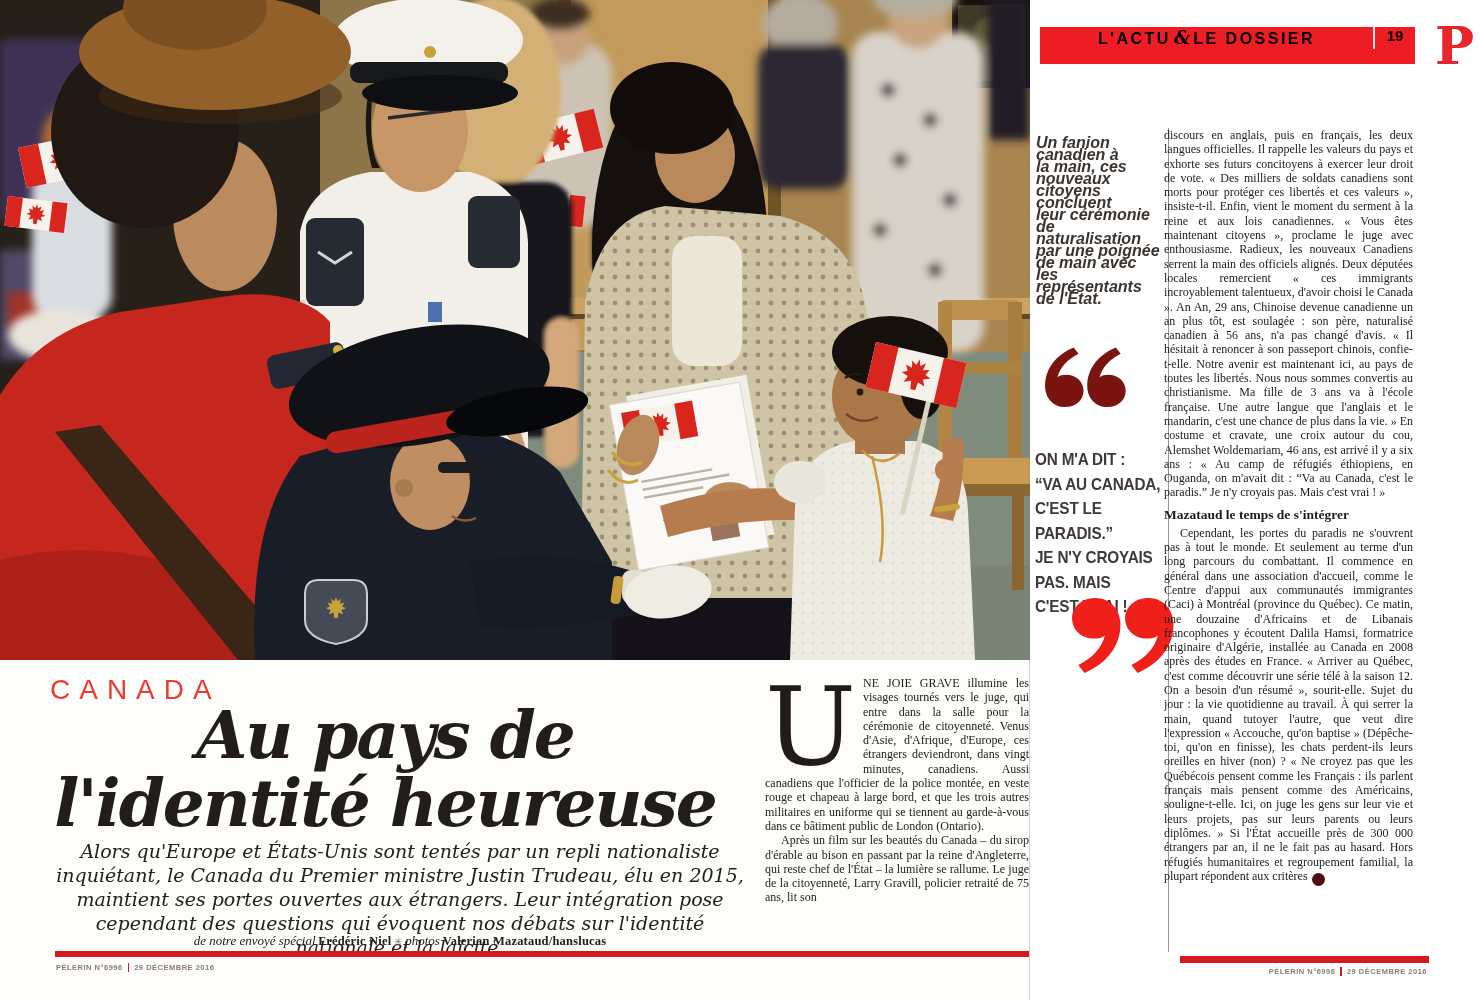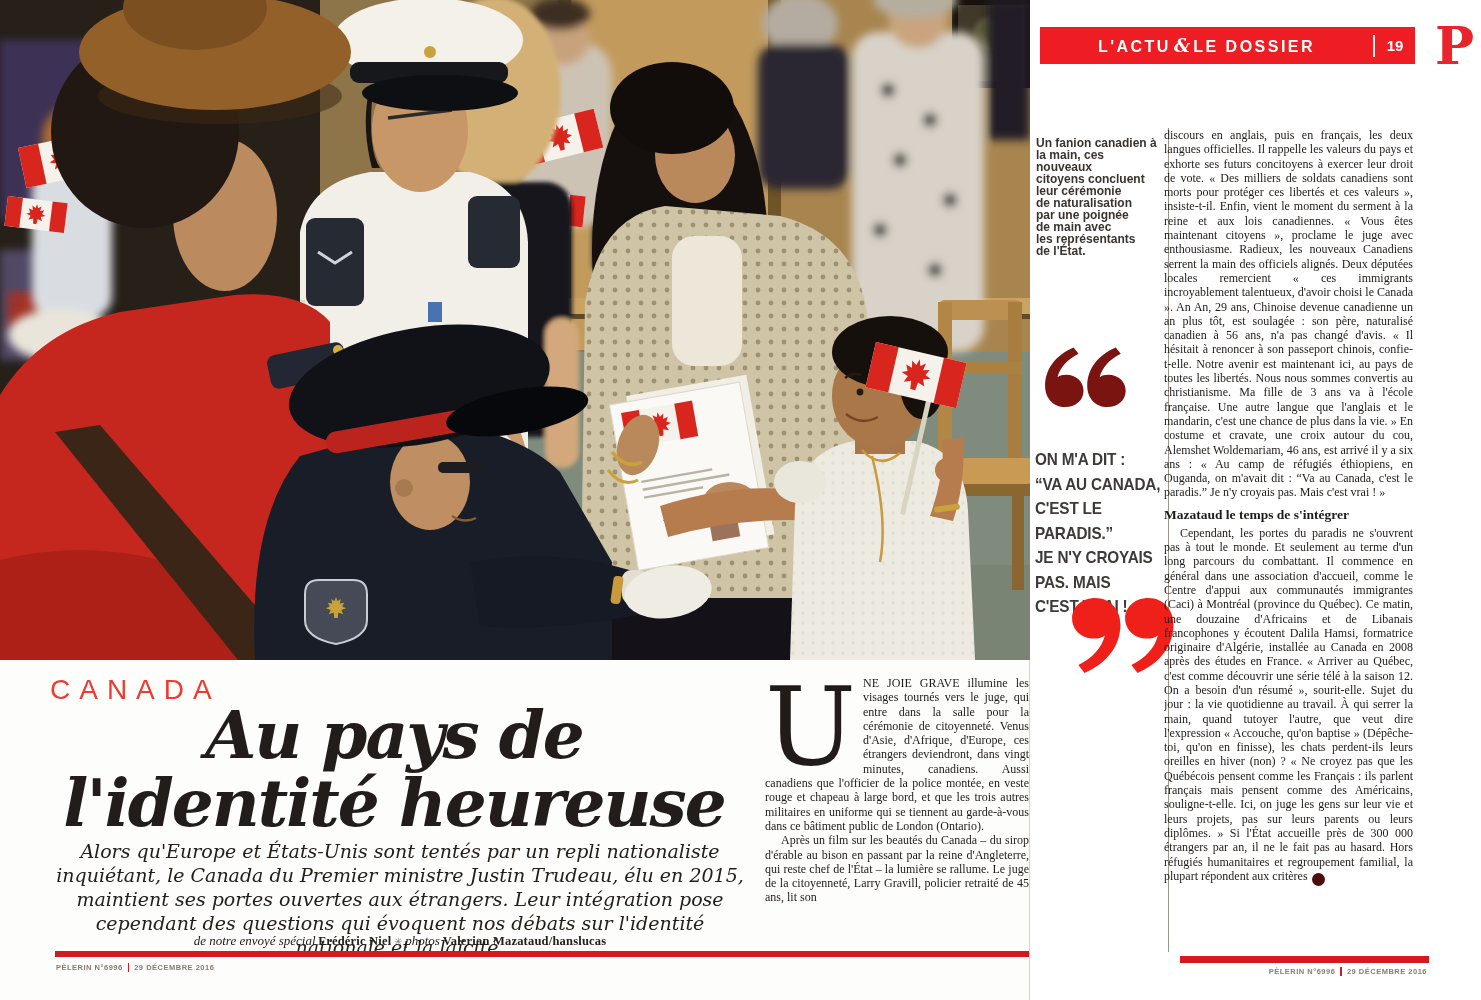--- a/index.html
+++ b/index.html
@@ -8,21 +8,21 @@
     background:#fdfdfc;font-family:"Liberation Serif",serif;color:#1f1a17;
   }
   .gutter{position:absolute;left:1029px;top:0;width:4px;height:1000px;
     background:linear-gradient(90deg,rgba(0,0,0,.20),rgba(0,0,0,0));}
   
   .photo{position:absolute;left:0;top:0;width:1030px;height:660px;overflow:hidden;background:#8d7549;}
   .kicker{position:absolute;left:50px;top:674px;width:700px;
     font-family:"Liberation Sans",sans-serif;font-size:28px;letter-spacing:9px;color:#ee3b30;}
   .headline{position:absolute;left:0px;top:701px;width:770px;text-align:center;
     font-family:"DejaVu Serif",serif;font-style:italic;font-weight:700;
-    font-size:66px;line-height:68px;letter-spacing:-2px;color:#221d1b;padding-left:9px;}
+    font-size:66px;line-height:68px;letter-spacing:-2px;color:#221d1b;}
   .standfirst{position:absolute;left:55px;top:839px;width:690px;text-align:center;
     font-family:"DejaVu Serif",serif;font-style:italic;font-size:19px;line-height:24px;color:#242019;}
   .byline{position:absolute;left:55px;top:933px;width:690px;text-align:center;font-size:11px;color:#242019;}
   .byline .it{font-style:italic;font-size:13px;}
   .byline .bd{font-weight:700;font-size:12.5px;letter-spacing:.2px;}
   .byline .star{color:#8a7b70;font-size:10px;}
   .article-col{position:absolute;left:765px;top:676px;width:264px;height:272px;overflow:hidden;
     text-align:justify;font-size:12px;line-height:14.3px;color:#1f1a17;}
   .article-col p{margin:0;}
   .article-col p.p2{text-indent:16px;}
@@ -30,31 +30,31 @@
     padding:2px 7px 0 0;color:#211c19;}
   .redbar-left{position:absolute;left:55px;top:951px;width:974px;height:6px;background:#d6181f;}
   .pfoot{font-family:"Liberation Sans",sans-serif;font-size:7.5px;font-weight:700;
     letter-spacing:.5px;color:#8a7b70;white-space:nowrap;}
   .pfoot .tick{display:inline-block;width:1.5px;height:9px;background:#d6181f;
     margin:0 5px;vertical-align:-2px;}
   .footer-left{position:absolute;left:56px;top:963px;}
   
   .rp{position:absolute;left:1030px;top:0;width:451px;height:1000px;background:#fff;}
   .header-bar{position:absolute;left:10px;top:27px;width:375px;height:37px;background:#ee1c23;
-    display:flex;align-items:center;color:#ffffff;font-family:"Liberation Sans",sans-serif;}
+    display:flex;color:#000000;font-family:"Liberation Sans",sans-serif;}
   .hb-label{flex:1;text-align:center;font-weight:700;font-size:16px;letter-spacing:2.5px;}
   .hb-label .amp{font-family:"DejaVu Serif",serif;font-style:italic;font-weight:700;
     font-size:18px;letter-spacing:0;padding:0 3px;}
   .hb-div{width:2px;height:22px;background:rgba(255,255,255,.9);}
   .hb-num{width:40px;text-align:center;font-size:15px;font-weight:700;}
   .p-logo{position:absolute;left:405px;top:20px;font-family:"DejaVu Serif",serif;font-weight:700;
     font-size:52px;line-height:52px;color:#e8252a;}
   .caption{position:absolute;left:6px;top:137px;width:126px;
-    font-family:"Liberation Sans",sans-serif;font-weight:700;font-size:12px;line-height:12px;
-    color:#3b332d;white-space:pre-line;}
+    font-family:"Liberation Sans",sans-serif;font-weight:700;font-size:16px;line-height:12px;
+    color:#3b332d;white-space:pre-line;font-style:italic;}
   .vrule{position:absolute;left:138px;top:128px;width:1px;height:824px;background:#9b958f;}
   .q-open{position:absolute;left:5px;top:345px;}
   .q-close{position:absolute;left:38px;top:598px;}
   .q-text{position:absolute;left:5px;top:448px;width:142px;
     font-family:"Liberation Sans",sans-serif;font-weight:700;font-size:17px;line-height:24.5px;
     color:#3f3937;white-space:pre-line;transform:scaleX(.9);transform-origin:left top;letter-spacing:-.2px;}
   .body-col{position:absolute;left:134px;top:128px;width:249px;height:824px;overflow:hidden;
     text-align:justify;font-size:12px;line-height:14.3px;color:#1f1a17;}
   .body-col p{margin:0;}
   .body-col .subhead{font-weight:700;font-size:13.5px;line-height:16px;margin:7px 0 3px;text-align:left;}
@@ -284,21 +284,21 @@
 <div class="standfirst">Alors qu'Europe et États-Unis sont tentés par un repli nationaliste inquiétant, le Canada du Premier ministre Justin Trudeau, élu en 2015, maintient ses portes ouvertes aux étrangers. Leur intégration pose cependant des questions qui évoquent nos débats sur l'identité nationale et la laïcité.</div>
 <div class="byline">
   <span class="it">de notre envoyé spécial</span>
   <span class="bd">Frédéric Niel</span>
   <span class="star">✳</span>
   <span class="it">photos</span>
   <span class="bd">Valerian Mazataud/hanslucas</span>
 </div>
 <div class="article-col">
   <p><span class="dropcap">U</span><span>NE JOIE GRAVE illumine les visages tournés vers le juge, qui entre dans la salle pour la cérémonie de citoyenneté. Venus d'Asie, d'Afrique, d'Europe, ces étrangers deviendront, dans vingt minutes, canadiens. Aussi canadiens que l'officier de la police montée, en veste rouge et chapeau à large bord, et que les trois autres militaires en uniforme qui se tiennent au garde-à-vous dans ce bâtiment public de London (Ontario).</span></p>
-  <p class="p2">Après un film sur les beautés du Canada – du sirop d'érable au bison en passant par la reine d'Angleterre, qui reste chef de l'État – la lumière se rallume. Le juge de la citoyenneté, Larry Gravill, policier retraité de 45 ans, lit son</p>
+  <p class="p2">Après un film sur les beautés du Canada – du sirop d'érable au bison en passant par la reine d'Angleterre, qui reste chef de l'État – la lumière se rallume. Le juge de la citoyenneté, Larry Gravill, policier retraité de 75 ans, lit son</p>
 </div>
 <div class="redbar-left"></div>
 <div class="footer-left pfoot">
   <span>PÈLERIN N°6996</span><span class="tick"></span><span>29 DÉCEMBRE 2016</span>
 </div>
 
 <div class="rp">
   <div class="header-bar">
     <div class="hb-label">
       <span>L'ACTU</span><span class="amp">&amp;</span><span>LE DOSSIER</span>

